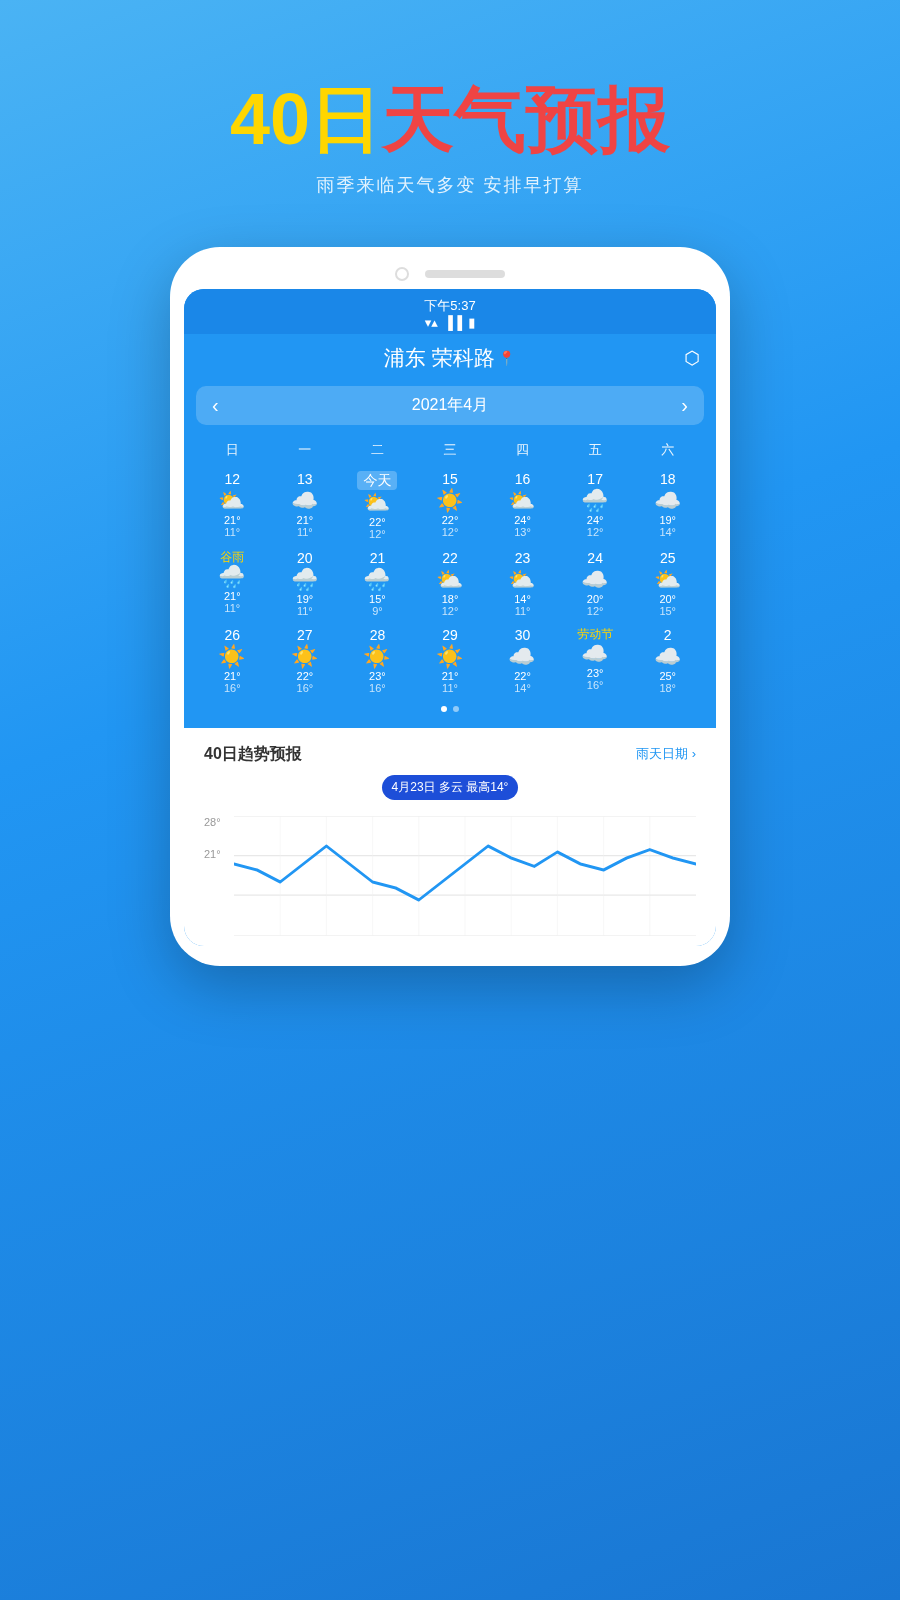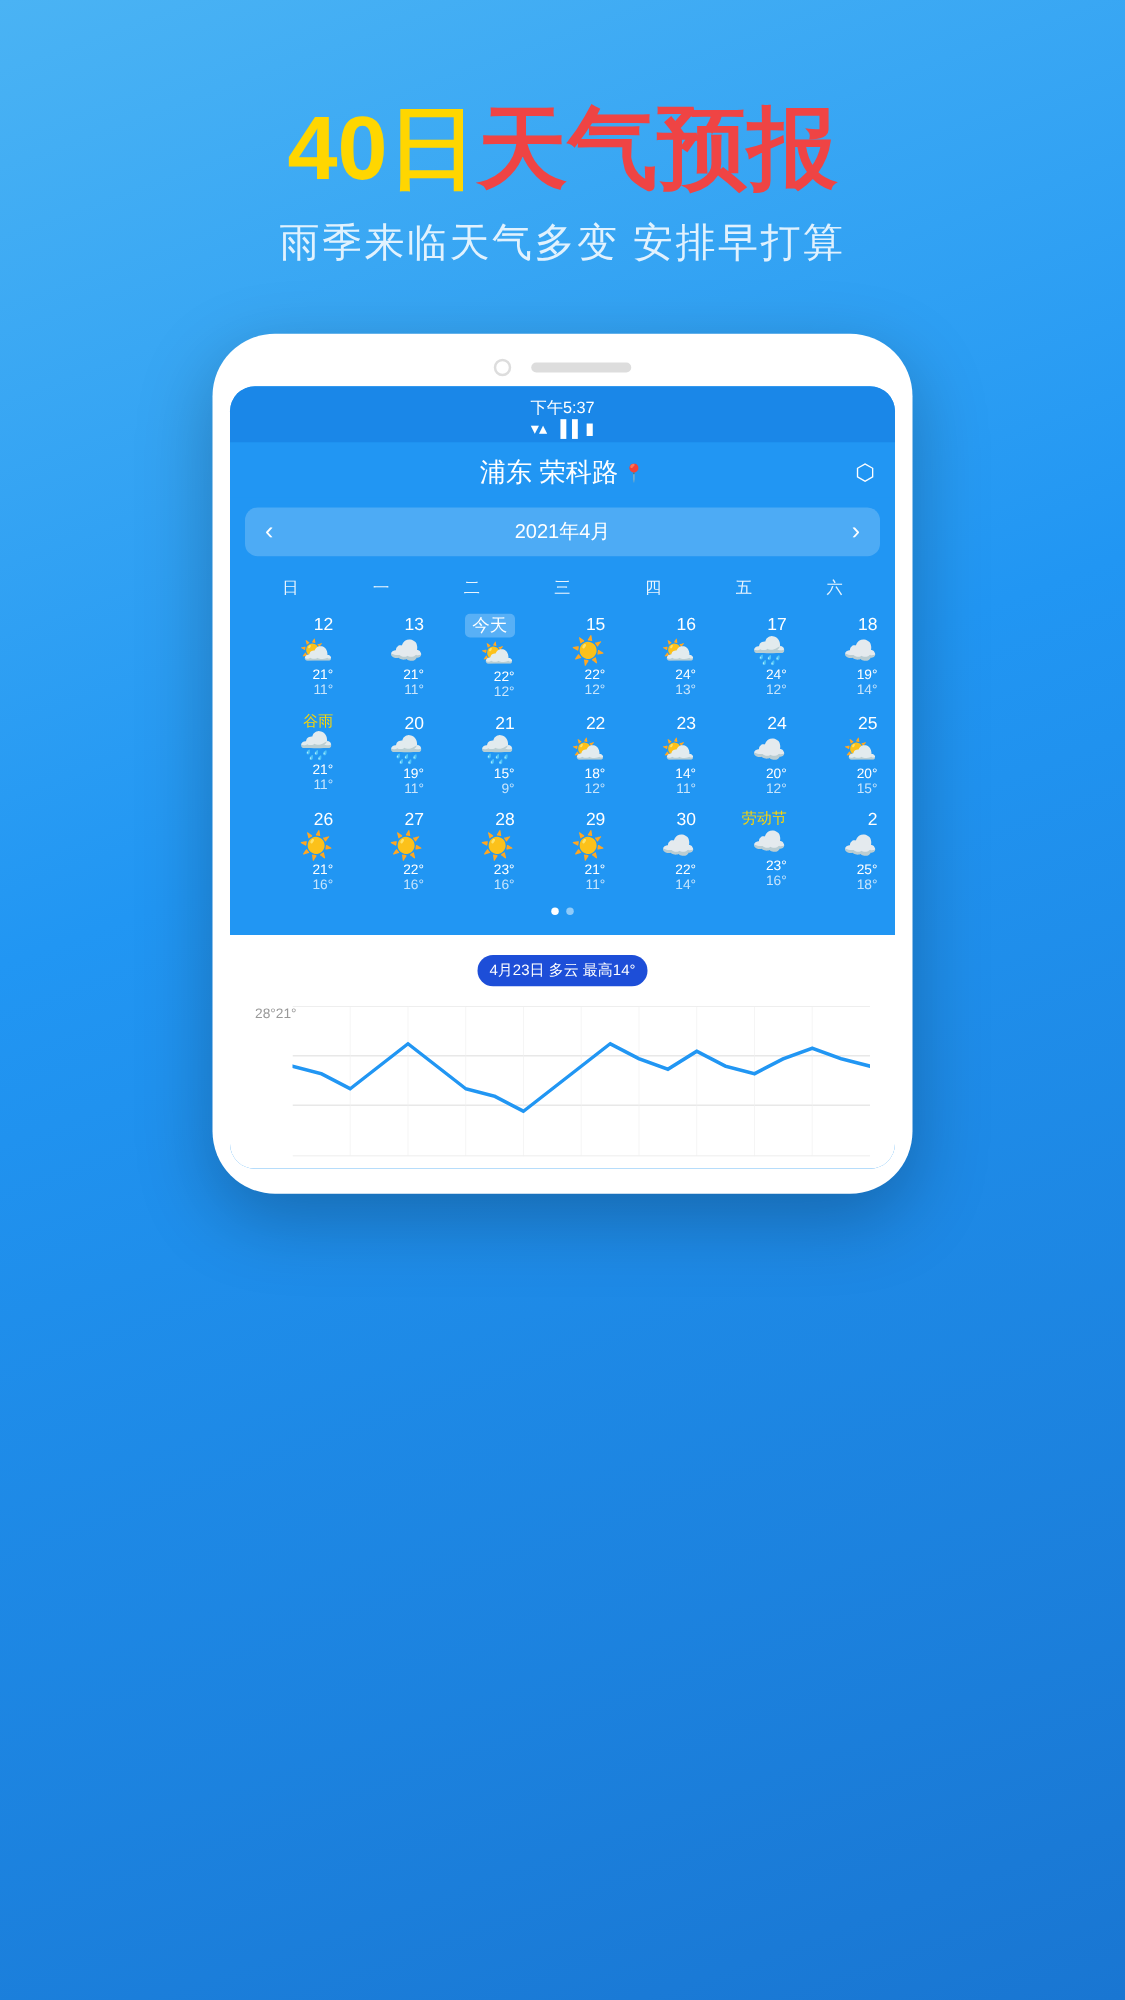--- a/index.html
+++ b/index.html
@@ -20,21 +20,21 @@
     }
     .hero-title {
       font-size: 72px;
       font-weight: 900;
       line-height: 1.1;
     }
     .hero-title .yellow { color: #FFD600; }
     .hero-title .white { color: #ef4444; margin-top: 12px; }
     .hero-subtitle {
       color: rgba(255,255,255,0.85);
-      font-size: 32px;
+      font-size: 18px;
       margin-top: 14px;
       letter-spacing: 2px;
     }
 
     
     .phone-wrapper {
       display: flex;
       justify-content: center;
       margin-top: 10px;
     }
@@ -158,21 +158,21 @@
       padding: 4px 0;
     }
     .cal-row {
       display: grid;
       grid-template-columns: repeat(7, 1fr);
       margin-bottom: 2px;
     }
     .cal-cell {
       display: flex;
       flex-direction: column;
-      align-items: flex-end;
+      align-items: center;
       padding: 4px 2px;
     }
     .cal-day {
       font-size: 14px;
       color: white;
       font-weight: 500;
       line-height: 1.2;
     }
     .cal-day.today {
       background: rgba(255,255,255,0.25);
@@ -256,21 +256,22 @@
     }
 
     
     .chart-area {
       position: relative;
       height: 120px;
       margin-top: 4px;
     }
     .chart-labels {
       display: flex;
-      flex-direction: row;
+      flex-direction: column;
+      gap: 20px;
       position: absolute;
       left: 0;
       top: 0;
     }
     .chart-label {
       font-size: 11px;
       color: #999;
     }
     .chart-svg {
       position: absolute;
@@ -469,20 +470,24 @@
           </div>
         </div>
 
         <div class="page-dots">
           <div class="dot active"></div>
           <div class="dot"></div>
         </div>
       </div>
 
       <div class="bottom-section">
+        <div class="bottom-header">
+          <span class="bottom-title">40日趋势预报</span>
+          <span class="bottom-link">雨天日期 ›</span>
+        </div>
 
 
         <div style="text-align:center; margin-bottom: 8px;">
           <span class="tag-badge">4月23日 多云 最高14°</span>
         </div>
 
         <div class="chart-area">
           <div class="chart-labels">
             <span class="chart-label">28°</span>
             <span class="chart-label">21°</span>

